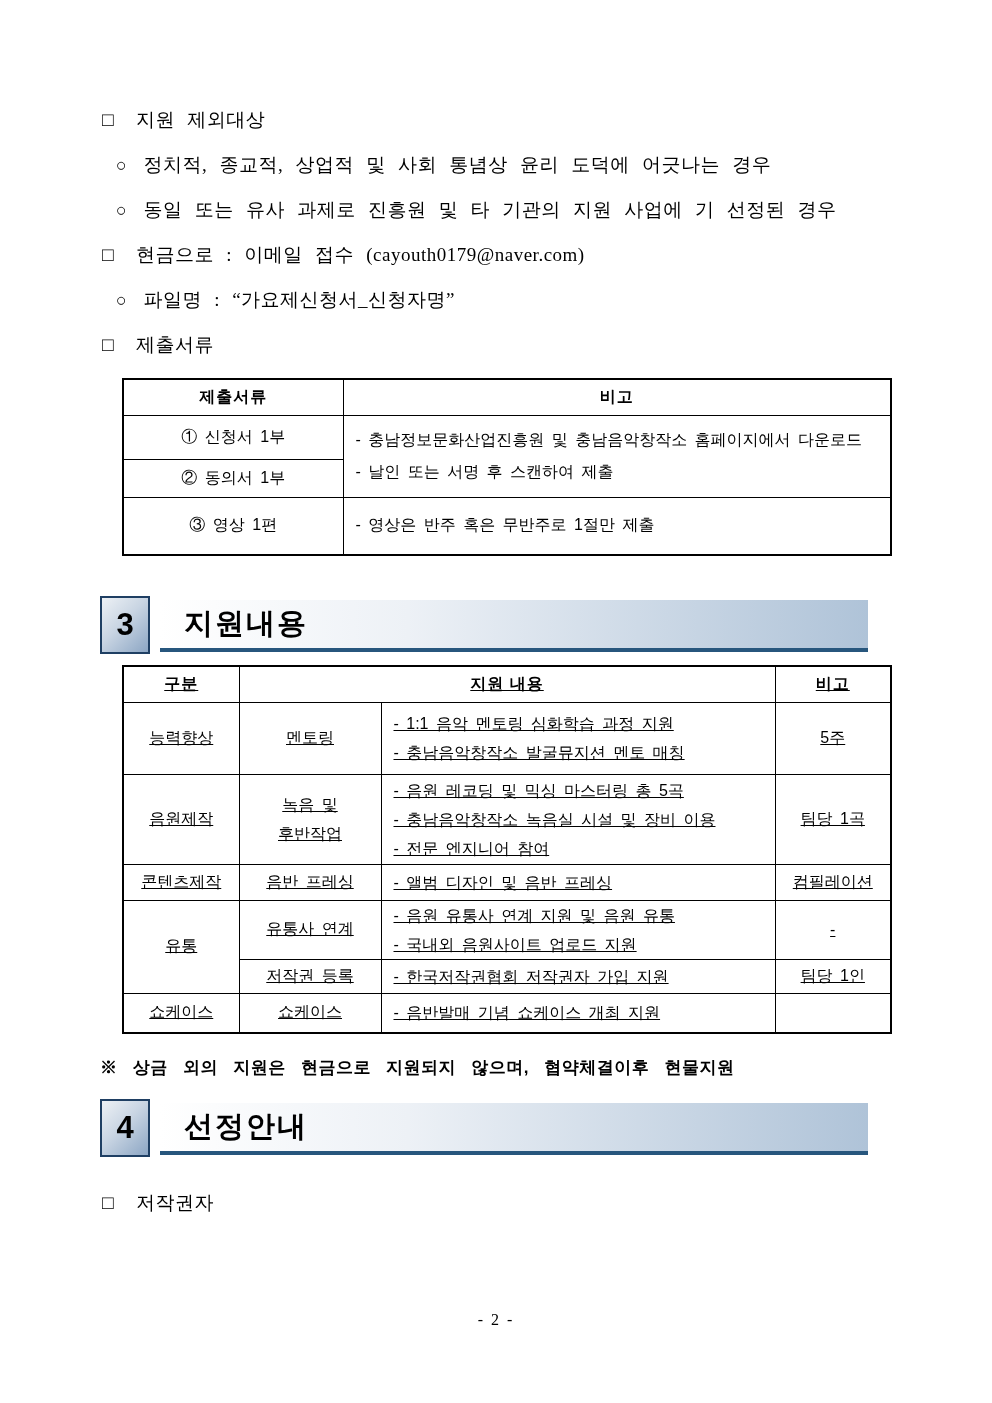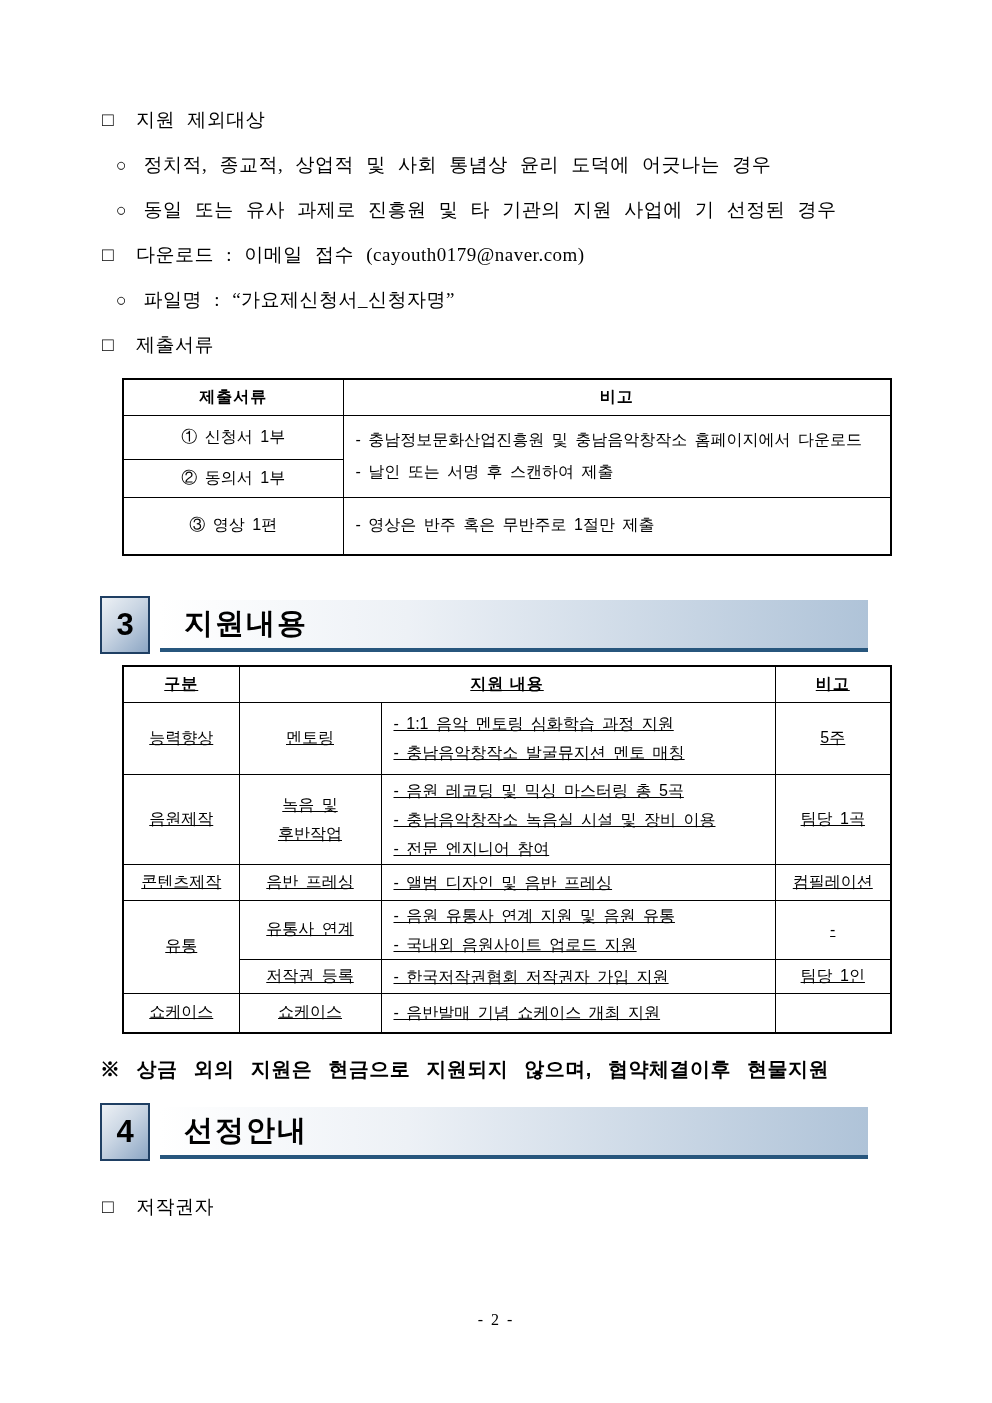--- a/index.html
+++ b/index.html
@@ -59,21 +59,21 @@
     background:linear-gradient(to right, #FFFFFF 0%, #EDF1F6 35%, #AFC3D8 100%);
     border-bottom:4px solid #27567D;
     display:flex; align-items:center;
   }
   .sectitle {
     margin-left:24px; font-size:29px; font-weight:bold; letter-spacing:2px;
   }
 
   
   .note-line {
-    margin-top:22px; font-weight:bold; font-size:20px;
+    margin-top:22px; font-weight:bold; font-size:17px;
     word-spacing:10px; letter-spacing:0.5px; white-space:nowrap;
   }
 
   .bottom-bullet { margin-top:30px; margin-bottom:0; }
 
   
   .footer {
     position:absolute; left:0; right:0; bottom:74px;
     text-align:center;
     font-family:"Liberation Serif", serif;
@@ -93,21 +93,21 @@
     <div class="bullet-line lv2">
       <span class="marker">○</span>
       <span>정치적, 종교적, 상업적 및 사회 통념상 윤리 도덕에 어긋나는 경우</span>
     </div>
     <div class="bullet-line lv2">
       <span class="marker">○</span>
       <span>동일 또는 유사 과제로 진흥원 및 타 기관의 지원 사업에 기 선정된 경우</span>
     </div>
     <div class="bullet-line lv1">
       <span class="marker">□</span>
-      <span>다운로드 : 이메일 접수 (cayouth0179@naver.com)</span>
+      <span>현금으로 : 이메일 접수 (cayouth0179@naver.com)</span>
     </div>
     <div class="bullet-line lv2">
       <span class="marker">○</span>
       <span>파일명 :  “가요제신청서_신청자명”</span>
     </div>
     <div class="bullet-line lv1">
       <span class="marker">□</span>
       <span>제출서류</span>
     </div>
   </div>

